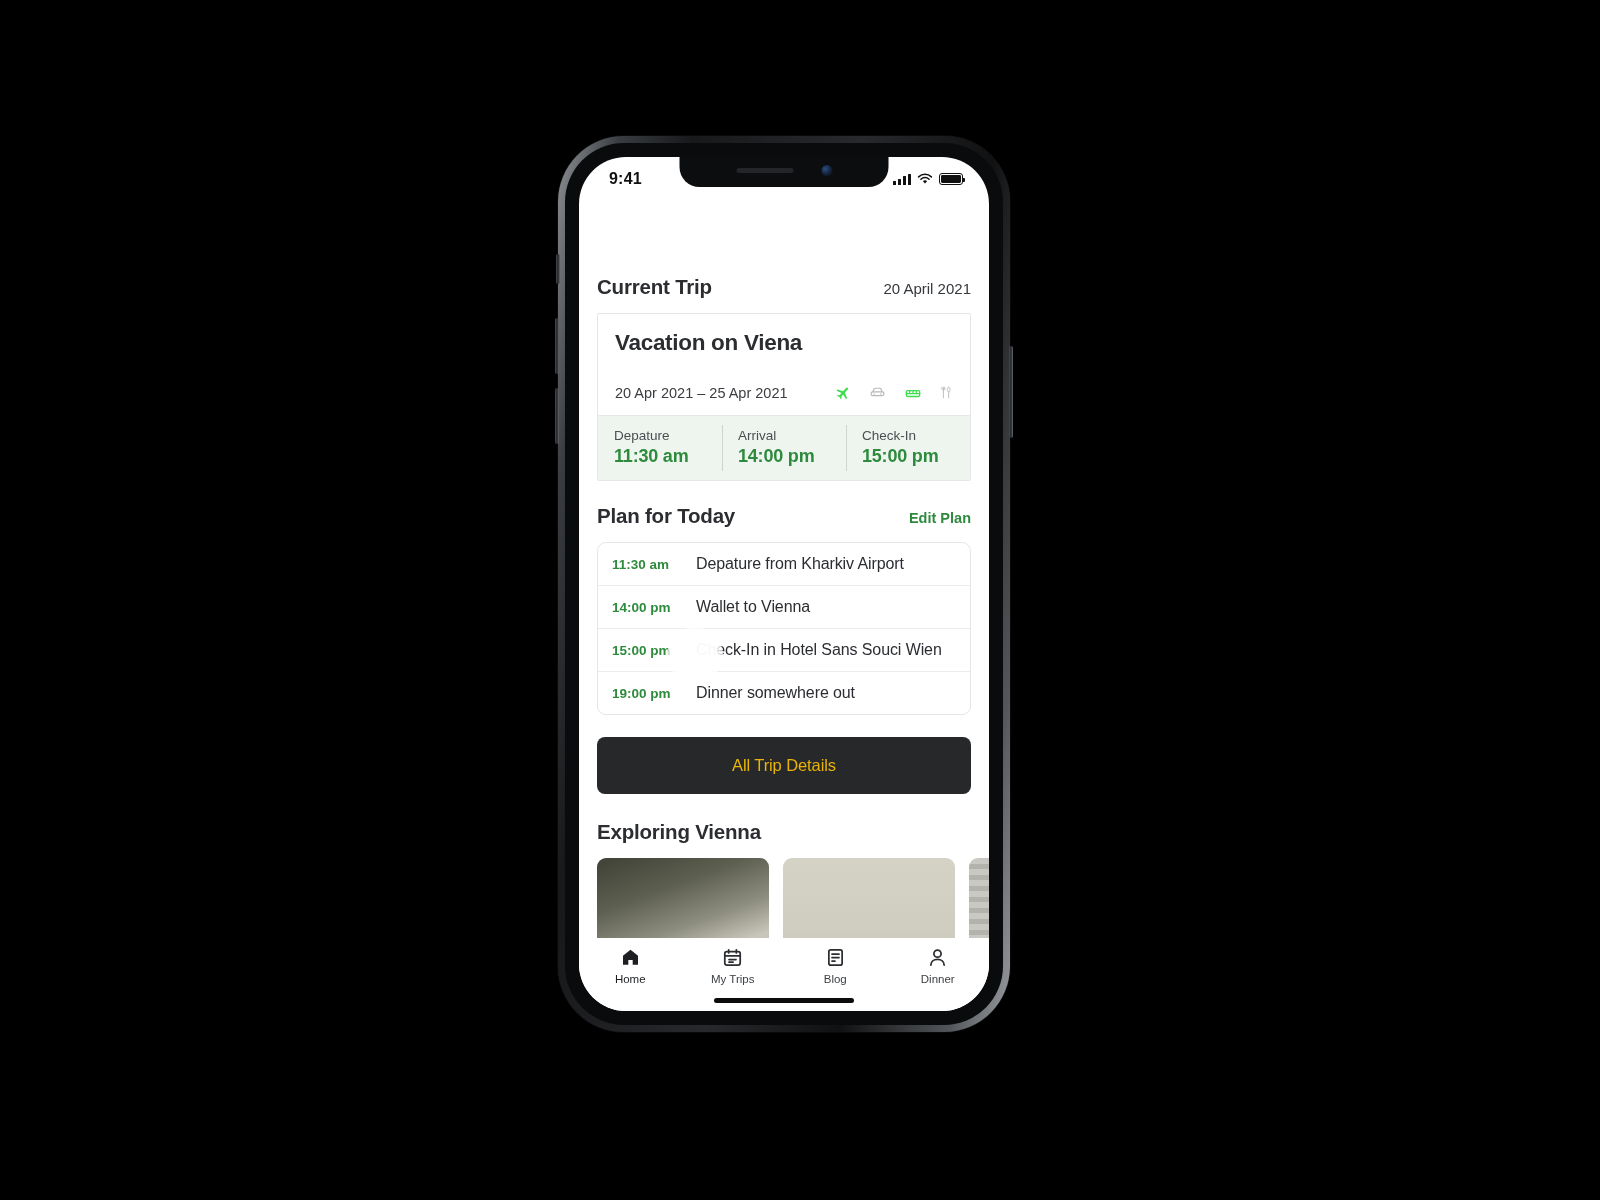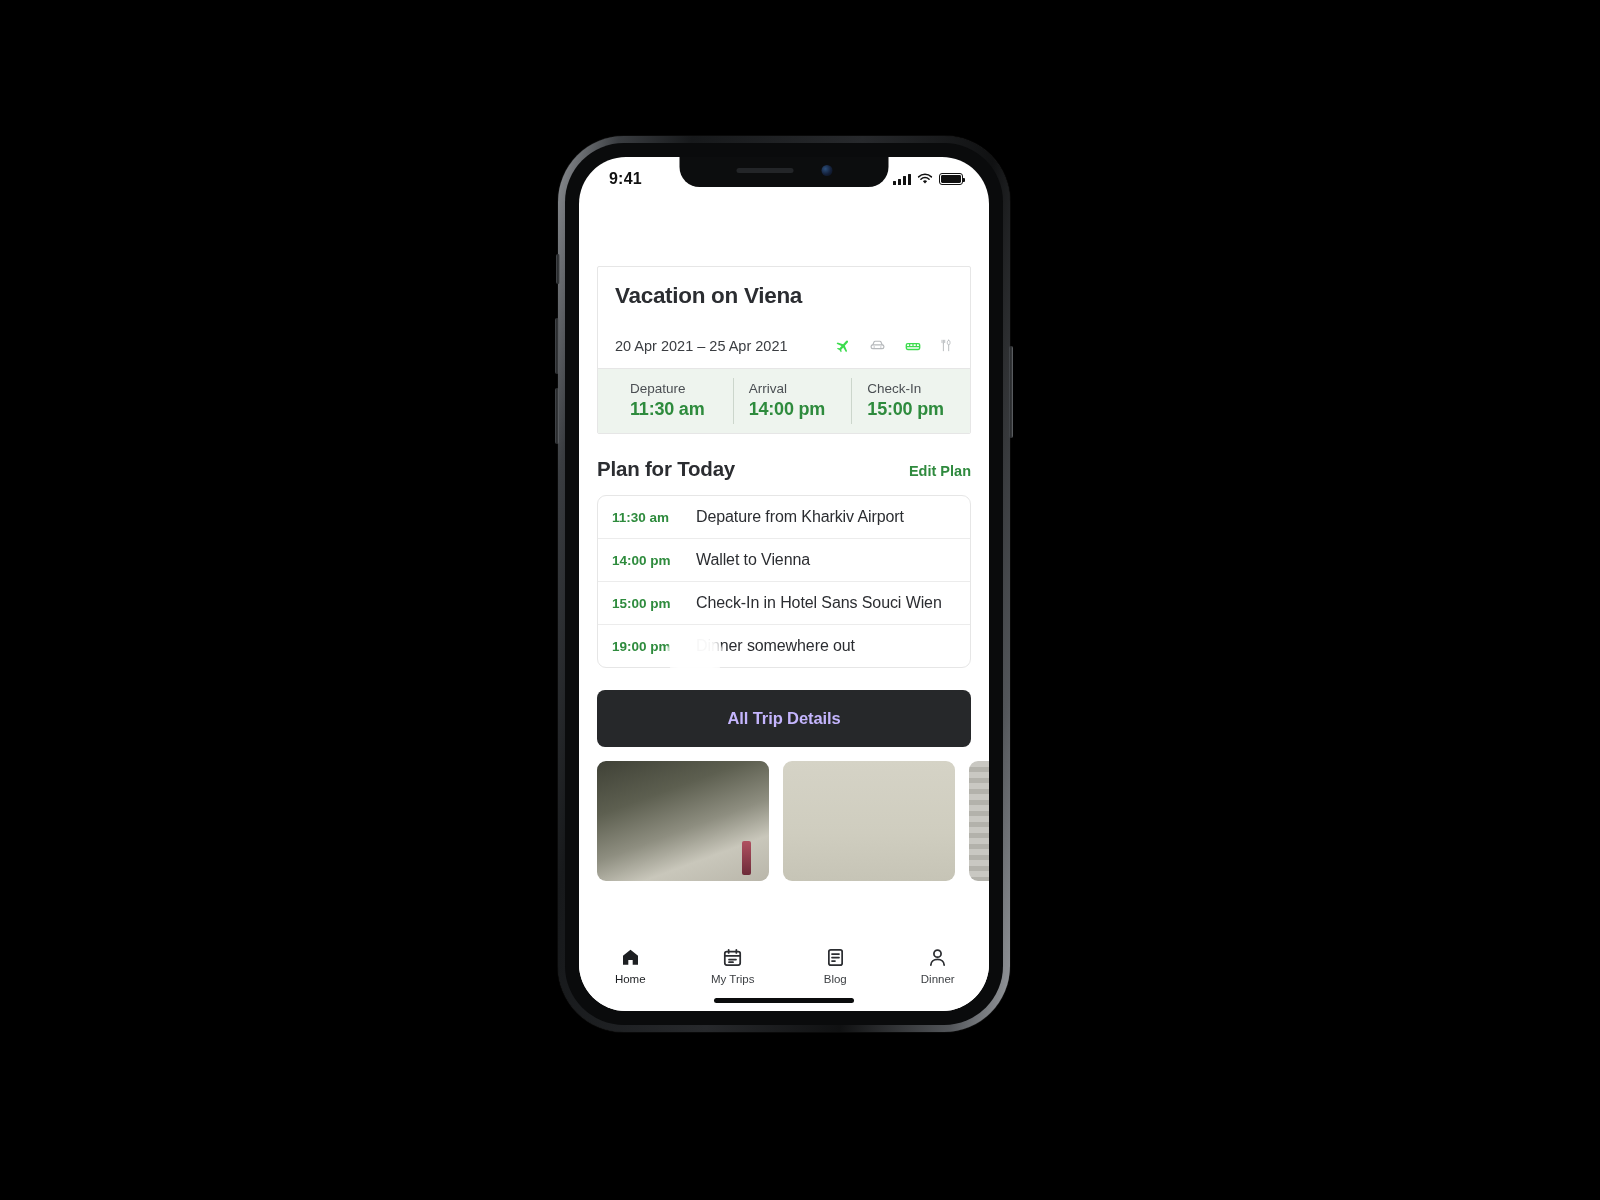--- a/index.html
+++ b/index.html
@@ -87,37 +87,37 @@
   .trip-card {
     margin-top: 14px; border: 1px solid #e6e6e6; border-radius: 2px; overflow: hidden; background: #fff;
   }
   .trip-card-top { padding: 16px 17px 14px 17px; }
   .trip-name { font-size: 22.5px; font-weight: 700; color: #2b2d31; letter-spacing: -.3px; }
   .trip-sub { display: flex; align-items: center; justify-content: space-between; margin-top: 28px; }
   .trip-dates { font-size: 14.5px; color: #3a3d41; }
   .trip-icons { display: flex; align-items: center; gap: 16px; }
   .trip-icons svg { display: block; }
 
-  .trip-times { display: flex; background: #eef4ee; border-top: 1px solid #e6e6e6; padding-left: 16px; }
+  .trip-times { display: flex; background: #eef4ee; border-top: 1px solid #e6e6e6; }
   .tt { flex: 1; padding: 12px 0 13px 16px; position: relative; }
   .tt + .tt::before { content:""; position:absolute; left:0; top:9px; bottom:9px; width:1px; background:#ccd6cc; }
   .tt-label { font-size: 13.5px; color: #4b4f53; }
   .tt-value { font-size: 18px; font-weight: 700; color: #2e8b3d; margin-top: 3px; letter-spacing: -.2px; }
 
   
   .plan-card { margin-top: 14px; border: 1px solid #e6e6e6; border-radius: 9px; overflow: hidden; background: #fff; }
   .plan-row { display: flex; align-items: center; gap: 12px; padding: 12px 14px; border-bottom: 1px solid #ececec; }
   .plan-row:last-child { border-bottom: none; }
   .plan-time { font-size: 13.5px; font-weight: 700; color: #2e8b3d; width: 72px; flex: none; }
   .plan-text { font-size: 16px; color: #2b2d31; letter-spacing: -.1px; }
 
   .cta {
     display: block; width: 100%; margin-top: 22px; padding: 19px 0;
-    background: #26282a; color: #c4b5fd; border: none; border-radius: 8px;
-    font-family: "Liberation Sans", sans-serif; font-size: 16.5px; font-weight: 700; letter-spacing: -.1px;
+    background: #26282a; color: #eab308; border: none; border-radius: 8px;
+    font-family: "Liberation Sans", sans-serif; font-size: 16.5px; font-weight: 400; letter-spacing: -.1px;
     text-align: center; cursor: pointer;
   }
 
   .explore-title { margin-top: 26px; font-size: 20.5px; font-weight: 700; color: #2b2d31; letter-spacing: -.2px; }
   .explore-strip { display: flex; gap: 14px; margin-top: 14px; }
   .explore-card { width: 172px; height: 120px; flex: none; border-radius: 9px; overflow: hidden; position: relative; }
   .ec1 { background: linear-gradient(160deg,#3f4136 0%,#5d5f50 30%,#8e8e80 55%,#c9c7bb 75%,#b9b6aa 100%); }
   .ec1::after { content:""; position:absolute; right:18px; bottom:6px; width:9px; height:34px; background:linear-gradient(180deg,#b05060,#6d2b39); border-radius:2px; }
   .ec2 { background: linear-gradient(180deg,#d5d3c6 0%,#cfcdbf 60%,#c6c4b6 100%); }
   .ec3 { background: repeating-linear-gradient(180deg,#c9c8c2 0px,#c9c8c2 6px,#b3b2ab 6px,#b3b2ab 11px); }
@@ -178,20 +178,24 @@
             <div class="batt">
                 <span></span>
               </div>
           </div>
         </div>
 
 
         <div class="content">
           <div class="pad">
 
+            <div class="section-row">
+              <div class="section-title">Current Trip</div>
+              <div class="section-date">20 April 2021</div>
+            </div>
 
             <div class="trip-card">
               <div class="trip-card-top">
                 <div class="trip-name">Vacation on Viena</div>
                 <div class="trip-sub">
                   <div class="trip-dates">20 Apr 2021 – 25 Apr 2021</div>
                   <div class="trip-icons">
                     <svg width="17" height="17" viewBox="0 0 24 24">
                       <path d="M21 14.5 13.6 11V4.8a1.6 1.6 0 0 0-3.2 0V11L3 14.5v2.1l7.4-2.2v4.1l-2.1 1.5v1.6l3.7-1 3.7 1V20l-2.1-1.5v-4.1l7.4 2.2z" fill="#3ddc4e" transform="rotate(42 12 12)"></path>
                     </svg>
@@ -247,20 +251,21 @@
                 <div class="plan-text">Check-In in Hotel Sans Souci Wien</div>
               </div>
               <div class="plan-row">
                 <div class="plan-time">19:00 pm</div>
                 <div class="plan-text">Dinner somewhere out</div>
               </div>
             </div>
 
             <button class="cta">All Trip Details</button>
 
+            <div class="explore-title">Exploring Vienna</div>
             <div class="explore-strip">
               <div class="explore-card ec1"></div>
               <div class="explore-card ec2"></div>
               <div class="explore-card ec3"></div>
             </div>
 
           </div>
         </div>
 
         <div class="tap-dot" style="left:88px; top:470px;"></div>

